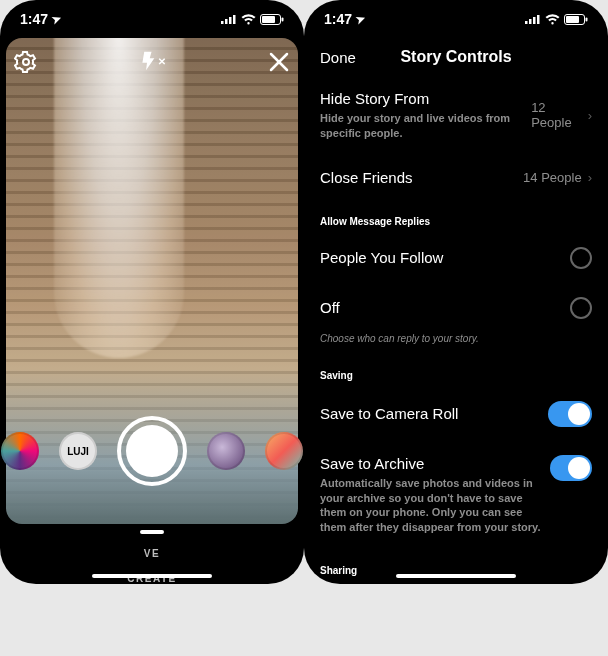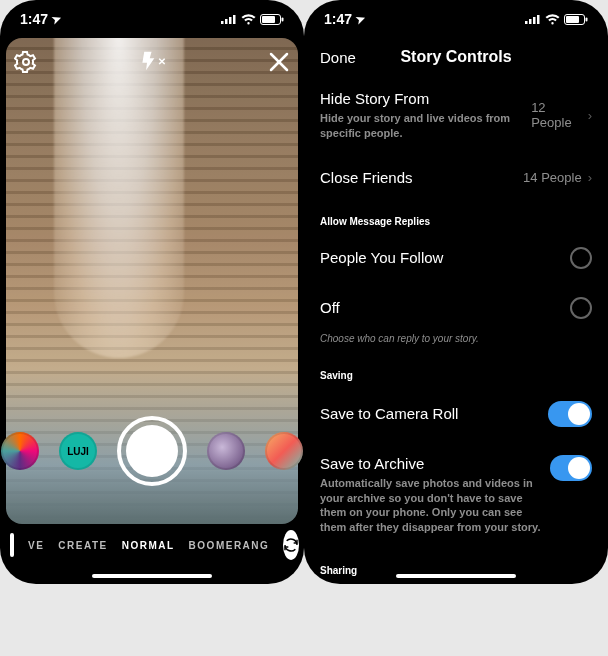--- a/index.html
+++ b/index.html
@@ -60,38 +60,38 @@
   .top-mid { position:absolute; left:50%; transform:translateX(-50%); top:50px; }
 
   
   .effects-row {
     position: absolute; left: 0; right: 0; bottom: 98px;
     display: flex; align-items: center; justify-content: center; gap: 20px;
   }
   .effect-circle {
     width: 42px; height: 42px; border-radius: 50%;
     display:flex; align-items:center; justify-content:center;
-    font-size:10px; font-weight:700; color:#000; background:#14b8a6;
+    font-size:10px; font-weight:700; color:#000; background:#e5e5e5;
     box-shadow: inset 0 0 0 2px rgba(0,0,0,.1);
   }
   .effect-circle.small { width: 38px; height: 38px; }
   .effect-img1 { background: conic-gradient(#ff6a00,#ee0979,#5f2c82,#49a09d,#ff6a00); }
   .effect-img2 { background: radial-gradient(circle at 40% 40%, #c9b8d8, #5a3d6f); }
   .effect-img3 { background: linear-gradient(135deg,#f7b267,#f25c54,#70c1b3); }
   .shutter-outer {
     width: 70px; height: 70px; border-radius: 50%;
     border: 4px solid #fff; display:flex; align-items:center; justify-content:center;
   }
   .shutter-inner { width: 52px; height: 52px; border-radius:50%; background:#fff; }
 
   
   .mode-strip {
     position:absolute; left:0; right:0; bottom:24px; height:30px;
     display:flex; align-items:center; gap:14px; padding:0 10px;
-    font-size:10px; letter-spacing:1.5px; font-weight:700; color:#bdbdbd;
+    font-size:10px; letter-spacing:1.5px; font-weight:700; color:#bdbdbd;flex-direction:column;
   }
   .mode-strip .sel { color:#fff; }
   .gallery-thumb {
     width:24px; height:24px; border-radius:6px; border:2px solid #fff;
     background: linear-gradient(135deg,#3a3a3a,#111);
   }
   .switch-cam {
     width:30px; height:30px; border-radius:50%; background:#fff; color:#000;
     display:flex; align-items:center; justify-content:center; margin-left:auto;
   }

